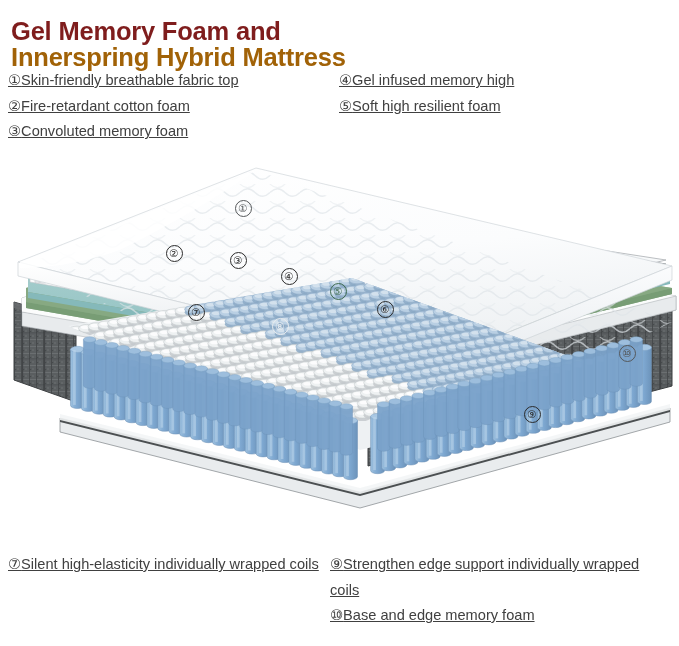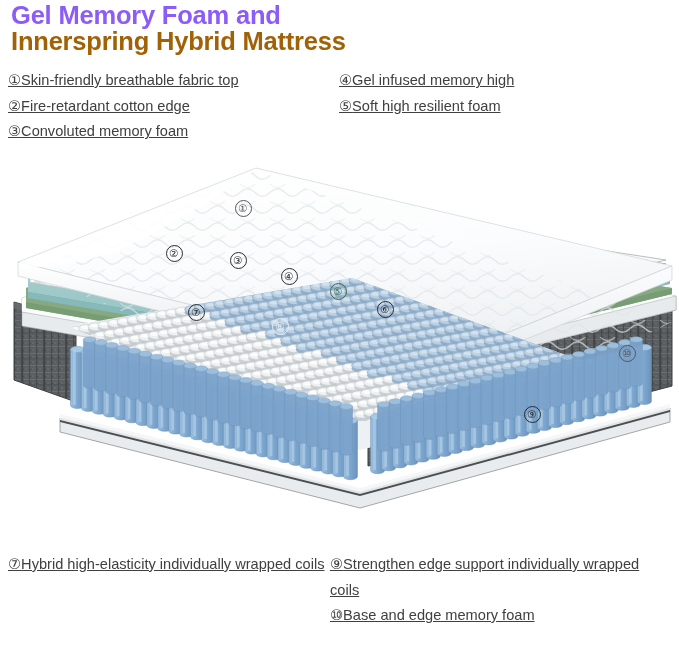--- a/index.html
+++ b/index.html
@@ -108,27 +108,27 @@
   }
   .callout.light  { border-color: #55585a; color: #55585a; }
   .callout.green  { border-color: #3f6b4f; color: #3f6b4f; }
   .callout.dark   { border-color: #2b2b2b; color: #2b2b2b; }
   .callout.white  { border-color: #e9edf0; color: #e9edf0; }
 </style>
 </head>
 <body>
 
 <div id="title-block">
-  <div class="title-line" style="color: #8b5cf6;">Gel Memory Foam and</div>
+  <div class="title-line" style="color: #7f1d1d; margin-top: 16px;">Gel Memory Foam and</div>
   <div class="title-line" style="color: #a16207;">Innerspring Hybrid Mattress</div>
 </div>
 
 <div id="features-top-left">
   <div class="feature-item"><span class="num">①</span><span>Skin-friendly breathable fabric top</span></div>
-  <div class="feature-item"><span class="num">②</span><span>Fire-retardant cotton edge</span></div>
+  <div class="feature-item"><span class="num">②</span><span>Fire-retardant cotton foam</span></div>
   <div class="feature-item"><span class="num">③</span><span>Convoluted memory foam</span></div>
 </div>
 
 <div id="features-top-right">
   <div class="feature-item"><span class="num">④</span><span>Gel infused memory high</span></div>
   <div class="feature-item"><span class="num">⑤</span><span>Soft high resilient foam</span></div>
 </div>
 
 <div id="mattress-figure">
   <svg id="mattress-svg" viewBox="0 0 679 390" xmlns="http://www.w3.org/2000/svg">
@@ -2296,19 +2296,19 @@
       <div class="callout green" style="left: 338px; top: 141px;">⑤</div>
       <div class="callout dark" style="left: 385px; top: 159px;">⑥</div>
       <div class="callout dark" style="left: 196px; top: 162px;">⑦</div>
       <div class="callout white" style="left: 280px; top: 176px;">⑧</div>
       <div class="callout dark" style="left: 532px; top: 264px;">⑨</div>
       <div class="callout light" style="left: 627px; top: 203px;">⑩</div>
     </div>
 </div>
 
 <div id="features-bottom-left">
-  <div class="feature-item wrapped"><span class="num">⑦</span><span>Hybrid high-elasticity individually wrapped coils</span></div>
+  <div class="feature-item wrapped"><span class="num">⑦</span><span>Silent high-elasticity individually wrapped coils</span></div>
 </div>
 
 <div id="features-bottom-right">
   <div class="feature-item wrapped"><span class="num">⑨</span><span>Strengthen edge support individually wrapped coils</span></div>
   <div class="feature-item wrapped"><span class="num">⑩</span><span>Base and edge memory foam</span></div>
 </div>
 
 </body></html>

